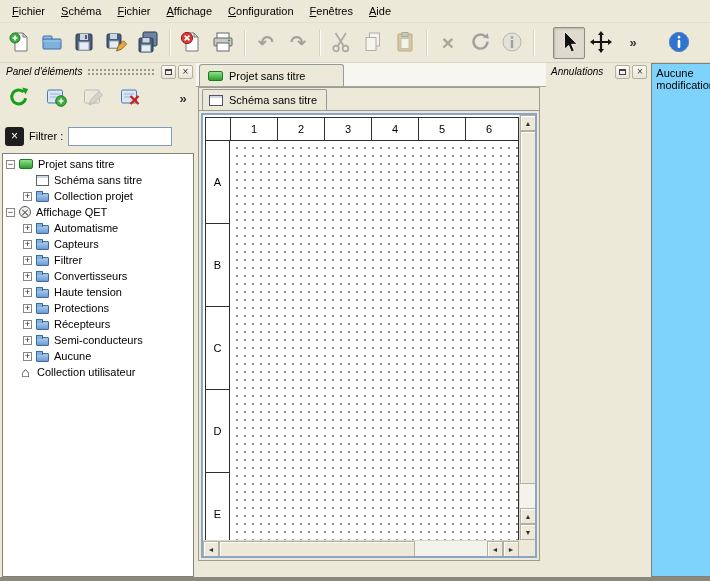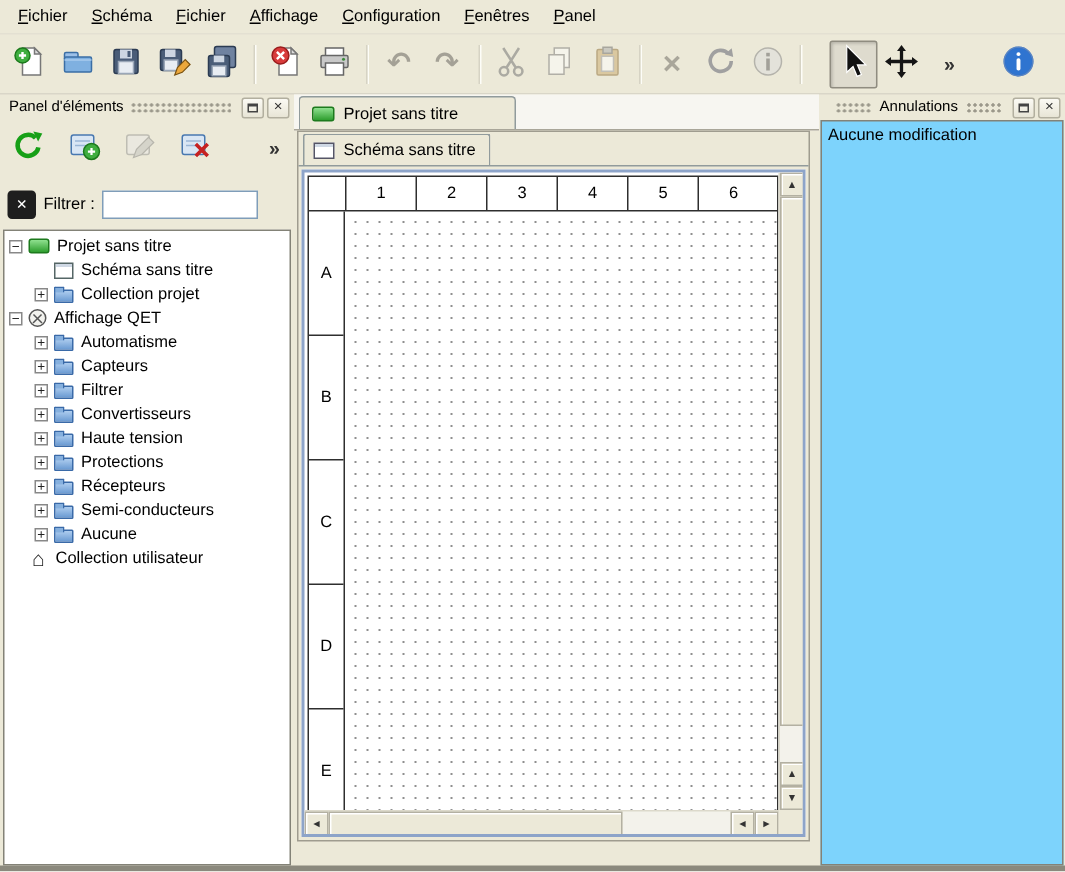--- a/index.html
+++ b/index.html
@@ -30,21 +30,21 @@
   .glyph { line-height:1; }
   .g-undo { font-size:19px; color:#a4a196; font-weight:bold; }
   .g-del  { font-size:21px; color:#a9a69a; font-weight:bold; }
   .g-chev { font-size:13px; color:#333; font-weight:bold; }
 
   
   .main { position:absolute; top:63px; left:0; right:0; bottom:4px; display:flex; }
   .bottom-strip { position:absolute; left:0; right:0; bottom:0; height:4px; background:#8b897d; }
 
   .dock-title { height:17px; display:flex; align-items:center; padding:0 3px 0 6px; flex:none; }
-  .dock-title .ttext { font-size:10px; white-space:nowrap; }
+  .dock-title .ttext { font-size:10px; white-space:nowrap;font-style:italic; }
   .grip { flex:1; height:7px; margin:0 5px; align-self:center;
           background-image:radial-gradient(#9b988b 1px, transparent 1.2px);
           background-size:4px 4px; }
   .dock-btn { width:15px; height:14px; flex:none; border:1px solid #b2af9f;
               background:linear-gradient(#fbfaf4,#e8e5d6); border-radius:2px;
               display:flex; align-items:center; justify-content:center;
               font-size:10px; line-height:1; color:#333; margin-left:2px; }
   .float-ic { width:7px; height:6px; border:1px solid #444; border-top:2px solid #444; }
 
   
@@ -133,36 +133,36 @@
             font-size:7px; color:#333; line-height:1; }
   .vs-up { top:0; left:0; } .vs-upb { bottom:16px; left:0; } .vs-down { bottom:0; left:0; }
   .vs-thumb { position:absolute; left:0; top:16px; width:16px; height:calc(100% - 72px);
             background:#ece9d8; border:1px solid #b3b0a2; box-shadow:inset 1px 1px 0 #fff; }
   .hs-left { left:0; top:0; } .hs-leftb { right:16px; top:0; } .hs-right { right:0; top:0; }
   .hs-thumb { position:absolute; left:16px; top:0; height:16px; width:calc(100% - 120px);
             background:#ece9d8; border:1px solid #b3b0a2; box-shadow:inset 1px 1px 0 #fff; }
   .sb-corner { position:absolute; right:0; bottom:0; width:16px; height:16px; background:#ece9d8; }
 
   
-  .right-dock { width:164px; flex:none; display:flex; flex-direction:column; }
+  .right-dock { width:164px; flex:none; display:flex; flex-direction:row;justify-content:center; }
   .undo-list { flex:1; background:#7dd3fc; border:1px solid #838277; margin:0 1px; padding:3px 4px; }
 </style>
 </head>
 <body>
 
 <div id="app">
 
   <div class="menubar">
     <span class="menu-item">Fichier</span>
     <span class="menu-item">Schéma</span>
     <span class="menu-item">Fichier</span>
     <span class="menu-item">Affichage</span>
     <span class="menu-item">Configuration</span>
     <span class="menu-item">Fenêtres</span>
-    <span class="menu-item">Panel</span>
+    <span class="menu-item">Aide</span>
   </div>
 
   <div class="toolbar">
     <div class="tb-btn">
       <span><svg viewBox="0 0 24 24" width="24" height="24">
             <path d="M7 3h8l4 4v14H7z" fill="#fff" stroke="#777"></path>
             <path d="M15 3l4 4h-4z" fill="#ddd" stroke="#777"></path>
             <circle cx="7" cy="8" r="5" fill="#3fae3f" stroke="#1c7a1c"></circle>
             <path d="M7 5.6v4.8M4.6 8h4.8" stroke="#fff" stroke-width="1.6"></path>
           </svg></span>

